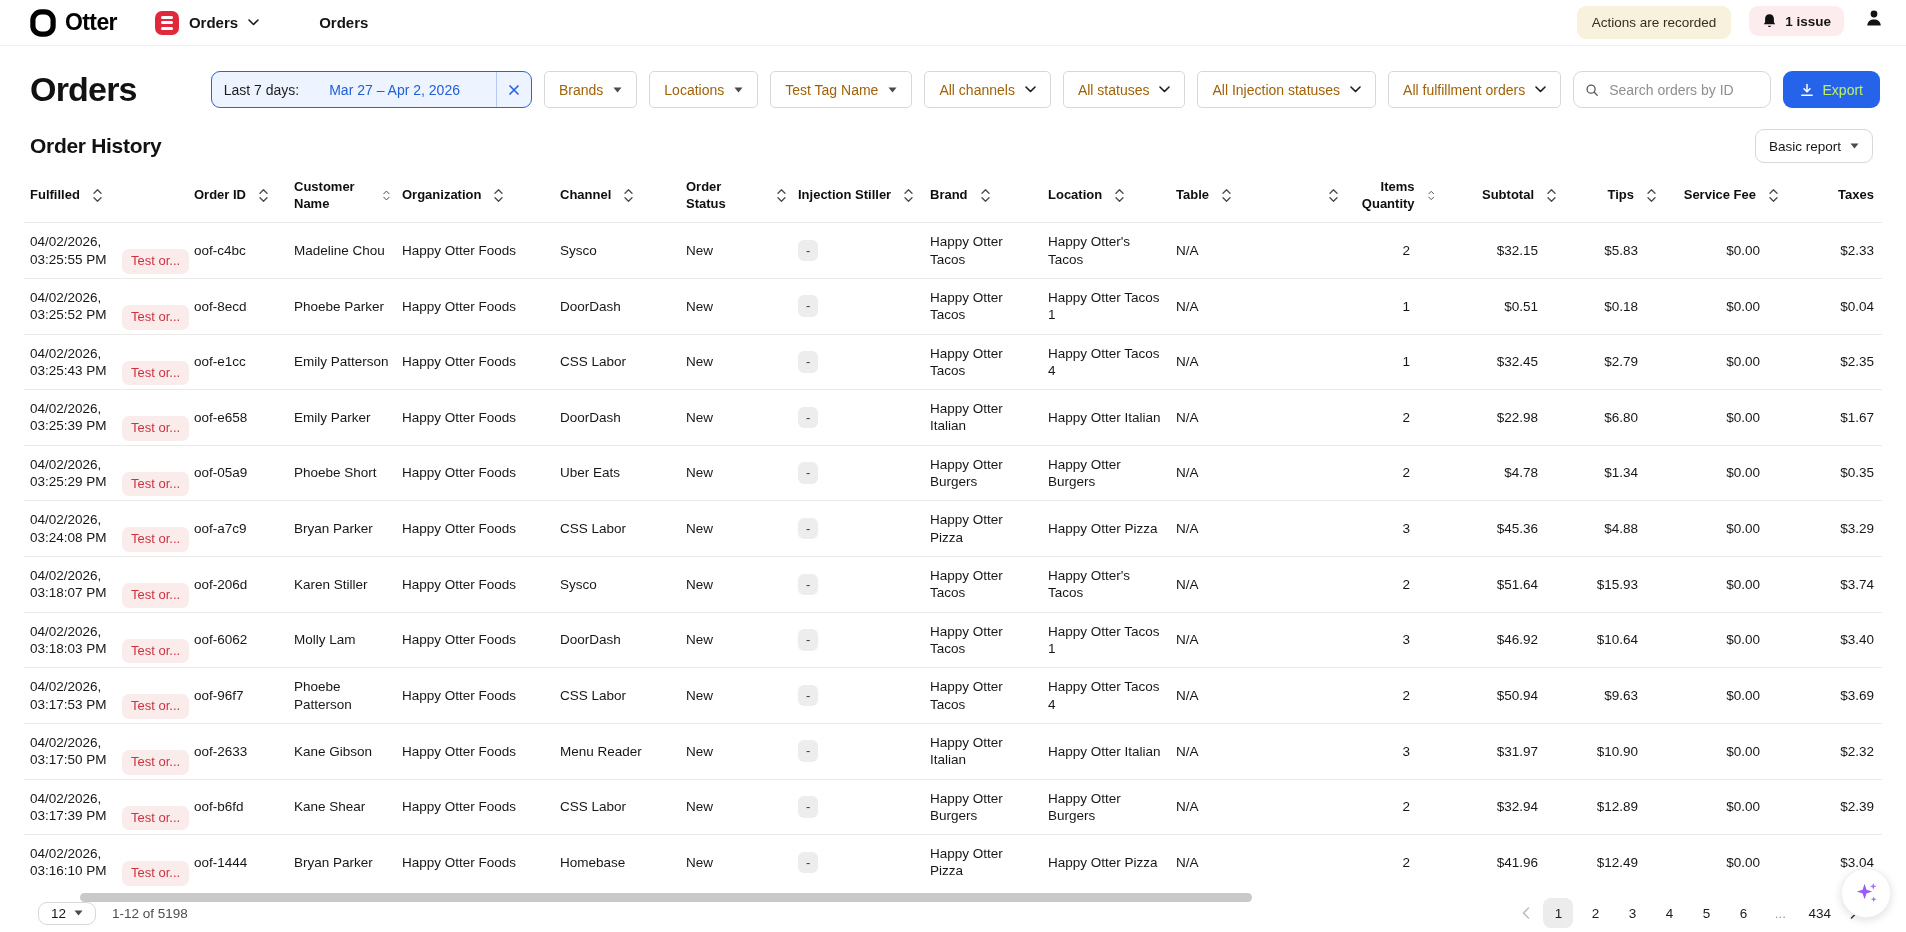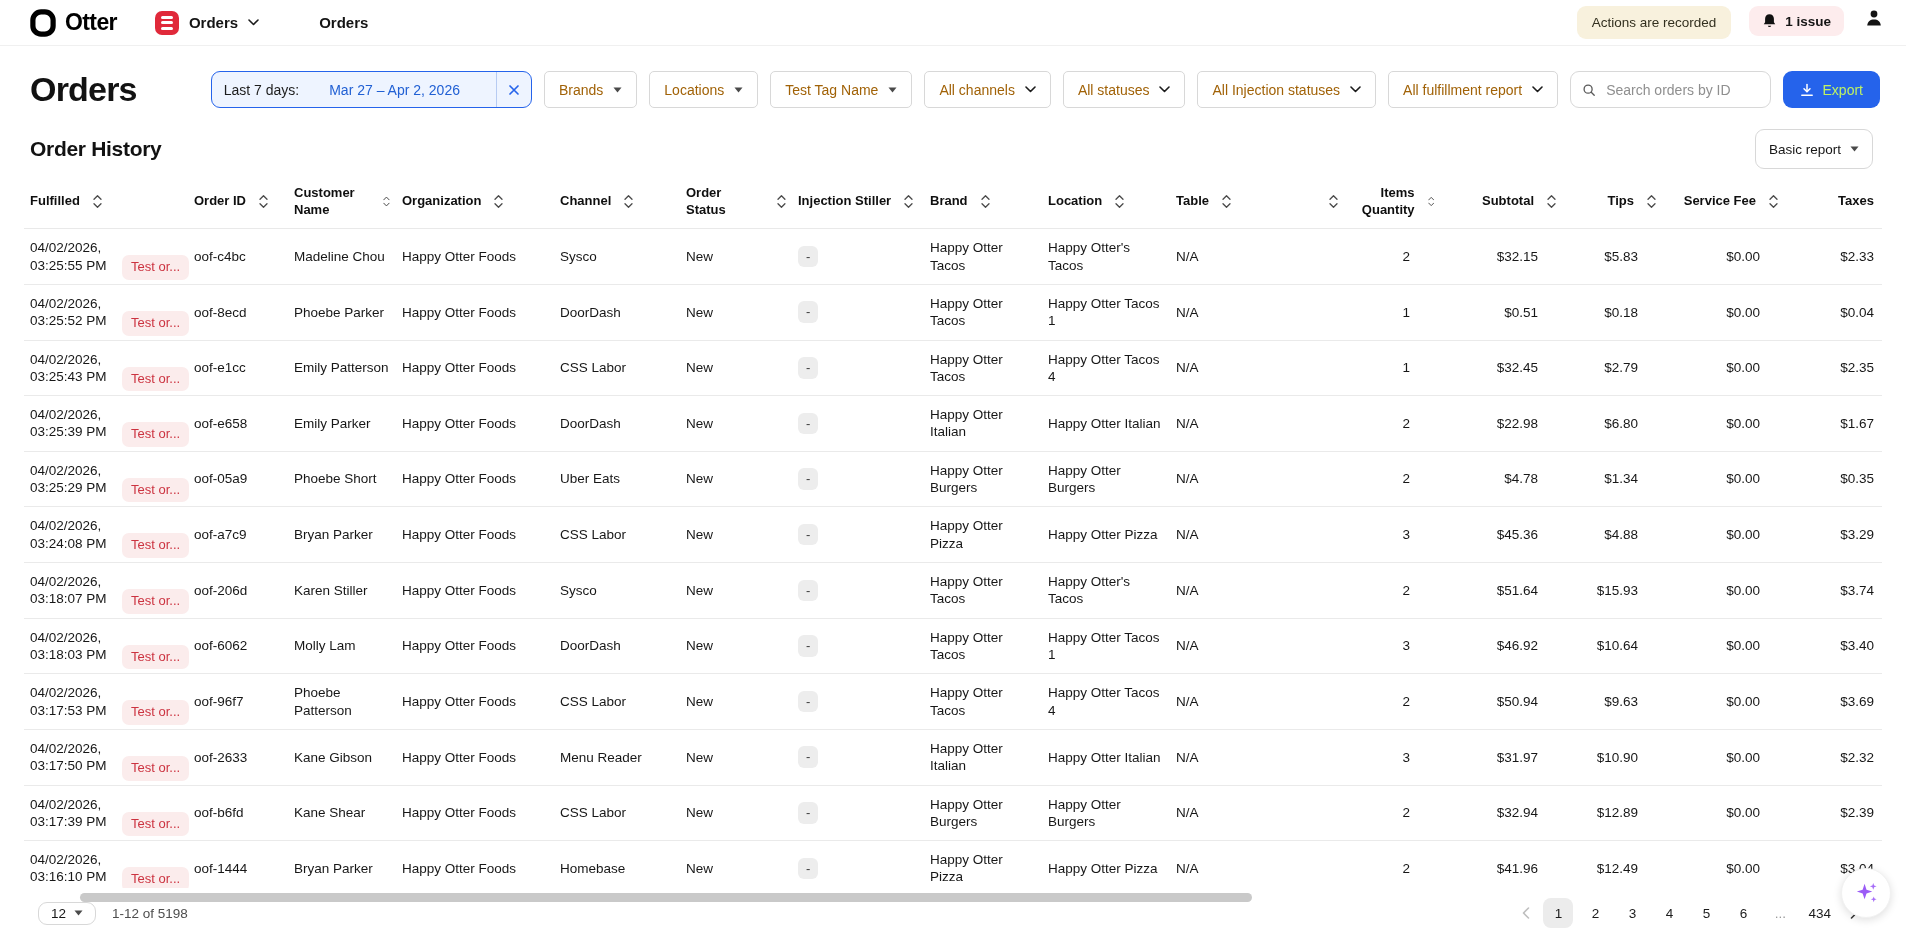--- a/index.html
+++ b/index.html
@@ -33,21 +33,21 @@
   .chip-x { border-left: 1px solid #b7cbf2; align-self: stretch; display: flex; align-items: center; padding: 0 11px; margin-left: 11px; background: none; border-top: none; border-right: none; border-bottom: none; }
   .chip { height: 37px; border: 1px solid #d8d8d8; background: #fff; border-radius: 5px; display: flex; align-items: center; gap: 10px; padding: 0 14px; font-size: 14px; color: #a16207; white-space: nowrap; }
   .search { margin-left: auto; width: 214px; height: 37px; border: 1px solid #d8d8d8; border-radius: 9px; display: flex; align-items: center; padding: 0 11px; gap: 8px; background: #fff; }
   .search input { border: none; outline: none; font-size: 14px; width: 100%; color: #333; background: transparent; font-family: inherit; }
   .search input::placeholder { color: #8f8f8f; }
   .export-btn { height: 37px; background: #2563eb; color: #bef264; border: none; border-radius: 9px; padding: 0 17px; display: flex; align-items: center; gap: 9px; font-size: 14px; font-weight: 500; }
 
   
   .section-row { display: flex; align-items: center; padding: 0 33px 0 30px; margin-top: 20px; }
   .section-row h2 { font-size: 21px; font-weight: 700; margin: 0; letter-spacing: -0.3px; }
-  .report-btn { margin-left: auto; height: 40px; border: 1px solid #d8d8d8; background: #fff; border-radius: 9px; padding: 0 13px; font-size: 13.5px; color: #161616; display: flex; align-items: center; gap: 9px; }
+  .report-btn { margin-left: auto; height: 34px; border: 1px solid #d8d8d8; background: #fff; border-radius: 9px; padding: 0 13px; font-size: 13.5px; color: #161616; display: flex; align-items: center; gap: 9px; }
 
   
   .table-wrap { margin: 8px 24px 0; }
   table { width: 1858px; table-layout: fixed; border-collapse: collapse; }
   thead th { font-size: 13px; font-weight: 600; color: #0f0f0f; text-align: left; padding: 8px 6px 10px; vertical-align: middle; line-height: 1.28; border-bottom: 1px solid #e9e9e9; }
   .hcell { display: flex; align-items: center; gap: 13px; }
   th.right .hcell { justify-content: flex-end; text-align: right; }
   tbody td { font-size: 13.5px; color: #171717; padding: 4px 6px; border-bottom: 1px solid #eaeaea; vertical-align: middle; line-height: 1.28; height: 55px; }
   td.num { text-align: right; }
   td.col-items_quantity { padding-right: 30px; }
@@ -146,21 +146,21 @@
         <span>All statuses</span>
         <svg width="11" height="7" viewBox="0 0 11 7">
           <path d="M1 1l4.5 4.5L10 1" fill="none" stroke="#1c1c1c" stroke-width="1.6" stroke-linecap="round" stroke-linejoin="round"></path>
         </svg>
       </button><button class="chip">
         <span>All Injection statuses</span>
         <svg width="11" height="7" viewBox="0 0 11 7">
           <path d="M1 1l4.5 4.5L10 1" fill="none" stroke="#1c1c1c" stroke-width="1.6" stroke-linecap="round" stroke-linejoin="round"></path>
         </svg>
       </button><button class="chip">
-        <span>All fulfillment report</span>
+        <span>All fulfillment orders</span>
         <svg width="11" height="7" viewBox="0 0 11 7">
           <path d="M1 1l4.5 4.5L10 1" fill="none" stroke="#1c1c1c" stroke-width="1.6" stroke-linecap="round" stroke-linejoin="round"></path>
         </svg>
       </button></div>
   <div class="search">
     <svg width="16" height="16" viewBox="0 0 16 16" fill="none" stroke="#5a5a5a" stroke-width="1.5">
         <circle cx="7" cy="7" r="4.6"></circle>
         <path d="M10.6 10.6L14 14" stroke-linecap="round"></path>
       </svg>
     <input type="text" placeholder="Search orders by ID" style="">

